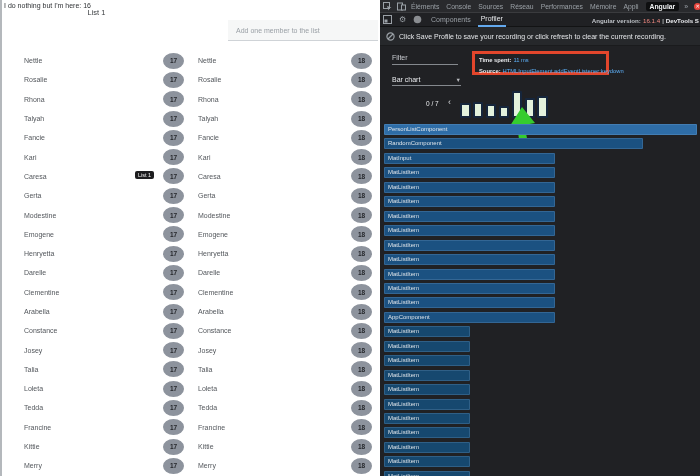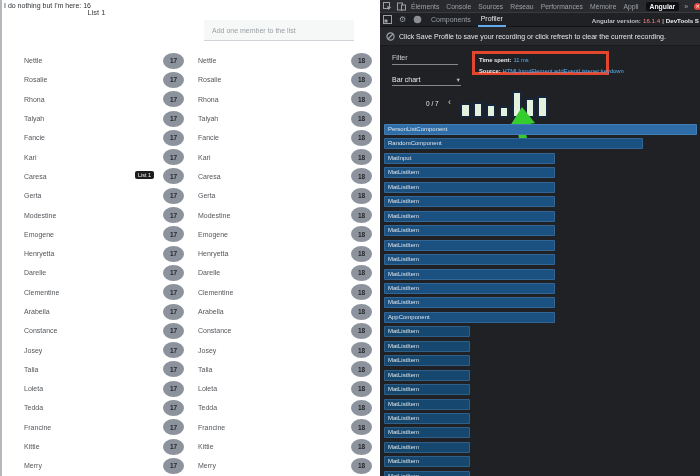--- a/index.html
+++ b/index.html
@@ -11,21 +11,21 @@
   #left-edge { position:absolute; left:0; top:0; width:2px; height:476px; background:#b4b8bc; }
   #top-note { position:absolute; left:4px; top:2px; font-size:7px; color:#2f3235; white-space:nowrap; }
   .list-title { position:absolute; top:8px; font-size:7.5px; color:#3a3d40; text-align:center; }
   #list1-title { left:20px; width:153px; }
   #list2-title { left:212px; width:150px; }
   .member-input { position:absolute; top:20px; height:21px; background:#f6f7f7; border:none;
                   border-bottom:1px solid #cfd3d7; font-size:7px; color:#3c3c3c; padding:0 0 0 8px;
                   font-family:"Liberation Sans", sans-serif; outline:none; }
   .member-input::placeholder { color:#9aa0a6; }
   #list1-input { left:20px; width:153px; }
-  #list2-input { left:204px; width:150px; }
+  #list2-input { left:228px; width:150px; }
   .list-col { position:absolute; top:51px; }
   #list-col-0 { left:20px; width:166px; }
   #list-col-1 { left:194px; width:180px; }
   .member-row { display:flex; justify-content:space-between; align-items:center; height:19.3px; padding:0 2px 0 4px; }
   .member-name { font-size:7px; color:#53575c; }
   .member-badge { width:21px; height:16px; border-radius:50%; background:#8d939d; color:#24262a;
                   font-size:6.5px; font-weight:bold; display:flex; align-items:center; justify-content:center; }
   #drag-tooltip { position:absolute; left:135px; top:171px; background:#1d1d1f; color:#f2f2f2;
                   font-size:5.5px; padding:1px 3px; border-radius:2px; white-space:nowrap; }
 

